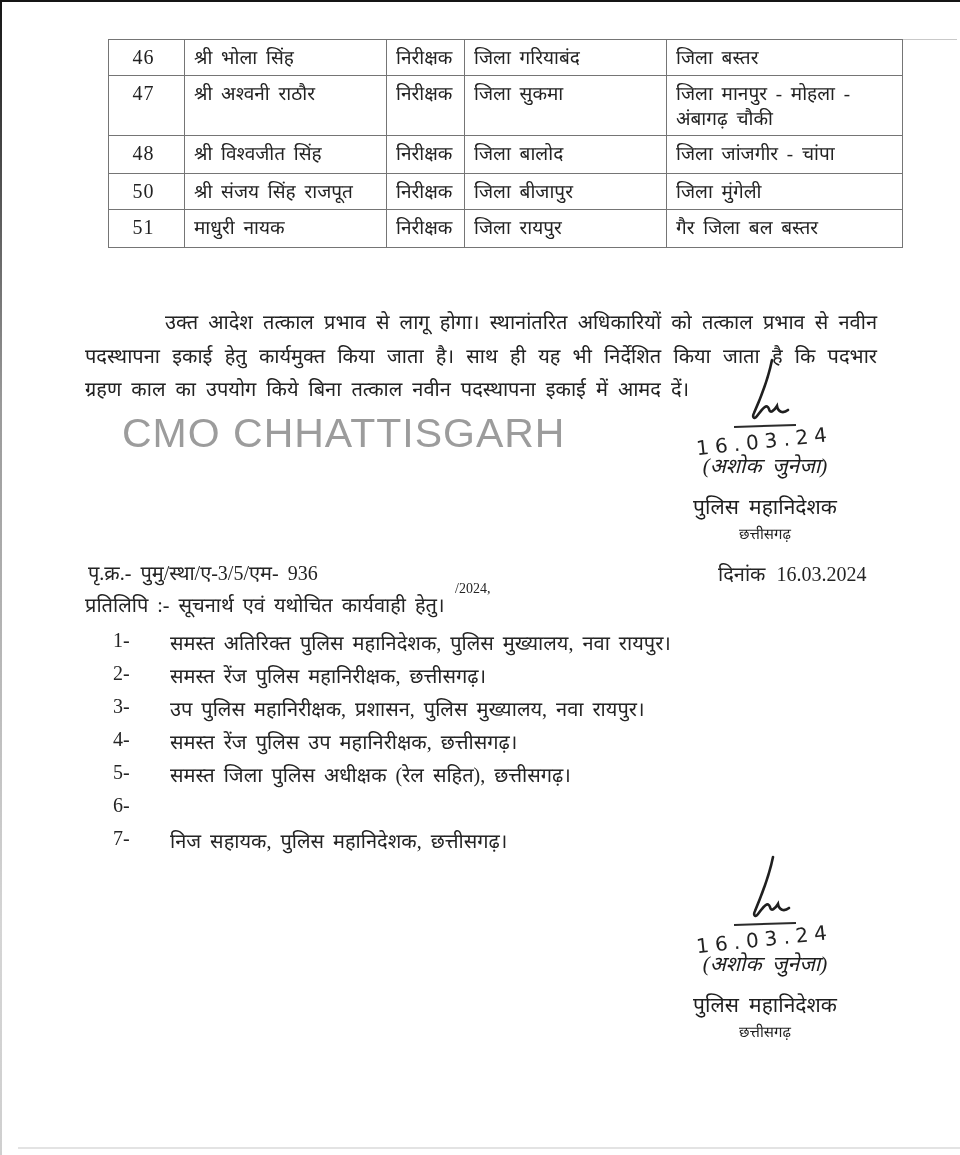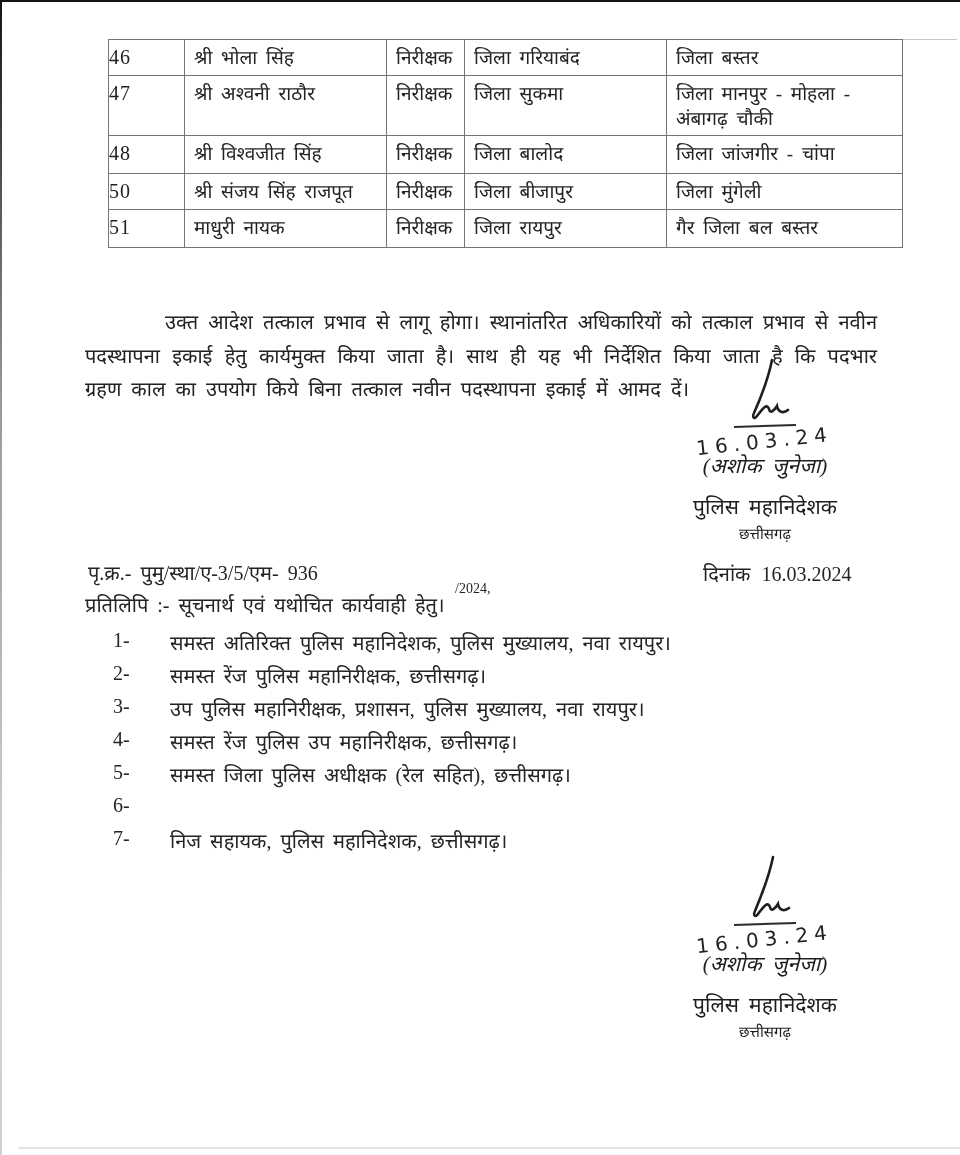--- a/index.html
+++ b/index.html
@@ -26,21 +26,21 @@
   }
   table.transfer td {
     border:1px solid #757575;
     font-size:19px;
     line-height:25px;
     padding:5px 6px 2px 9px;
     vertical-align:top;
     color:#222222;
     word-spacing:4px;
   }
-  table.transfer td.sno { padding-left:0; font-size:20px; letter-spacing:1px; }
+  table.transfer td.sno { text-align:center; padding-left:0; font-size:20px; letter-spacing:1px; }
 
   
   .order-para {
     position:absolute; left:85px; top:306px; width:792px;
     font-size:20px; line-height:33.5px;
     text-align:justify; text-indent:80px;
     word-spacing:5px; color:#222222;
   }
 
   
@@ -65,21 +65,21 @@
     transform:rotate(-6deg);
     color:#222222; margin:1px 0 0 0;
   }
   .sig-name   { font-size:21px; line-height:27px; word-spacing:5px;font-style:italic; }
   .sig-title  { font-size:21px; line-height:27px; word-spacing:5px;margin-top:14px; }
   .sig-region { font-size:15px; line-height:27px; }
 
   
   .ref-number { position:absolute; left:88px;  top:559px; font-size:20px; word-spacing:4px; }
   .ref-year   { position:absolute; left:455px; top:581px; font-size:14px; }
-  .ref-date   { position:absolute; left:703px; top:560px; font-size:20px; word-spacing:6px; }
+  .ref-date   { position:absolute; left:718px; top:560px; font-size:20px; word-spacing:6px; }
   .copy-line  { position:absolute; left:85px;  top:591px; font-size:20px; word-spacing:4px; }
 
   
   .dist-item { position:absolute; left:0; width:960px; height:30px; }
   .dist-num  { position:absolute; left:113px; font-size:20px; }
   .dist-text { position:absolute; left:170px; font-size:20px; word-spacing:4px; white-space:nowrap; }
 </style>
 </head>
 <body>
 
@@ -132,20 +132,21 @@
         <td>माधुरी नायक</td>
         <td>निरीक्षक</td>
         <td>जिला रायपुर</td>
         <td>गैर जिला बल बस्तर</td>
       </tr>
     </tbody>
   </table>
 
   <div class="order-para">उक्त आदेश तत्काल प्रभाव से लागू होगा। स्थानांतरित अधिकारियों को तत्काल प्रभाव से नवीन पदस्थापना इकाई हेतु कार्यमुक्त किया जाता है। साथ ही यह भी निर्देशित किया जाता है कि पदभार ग्रहण काल का उपयोग किये बिना तत्काल नवीन पदस्थापना इकाई में आमद दें।</div>
 
+  <div class="watermark">CMO CHHATTISGARH</div>
 
   <div class="sig-block" style="left:640px; top:357px;">
     <svg class="squiggle" width="78" height="72" viewBox="0 0 78 72">
       <path d="M46 3 C43 18 36 38 28 56 C26 60 28 63 31 59 C37 51 41 46 43 52 C44 57 48 54 51 49 C52 55 57 57 62 53" stroke="#1f1f1f" fill="none" stroke-width="2.6" stroke-linecap="round"></path>
     </svg>
     <div class="sig-underline"></div>
     <div>
       <span class="sig-date">16.03.24</span>
     </div>
     <div class="sig-name">(अशोक जुनेजा)</div>

